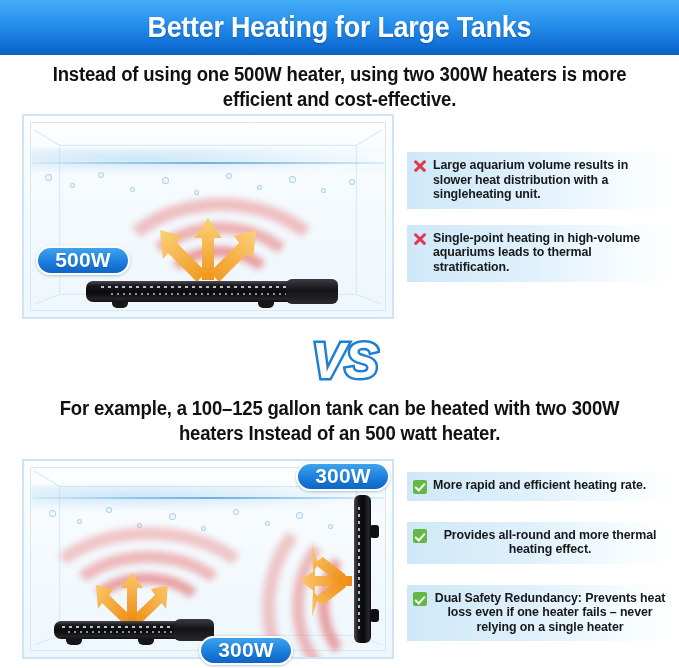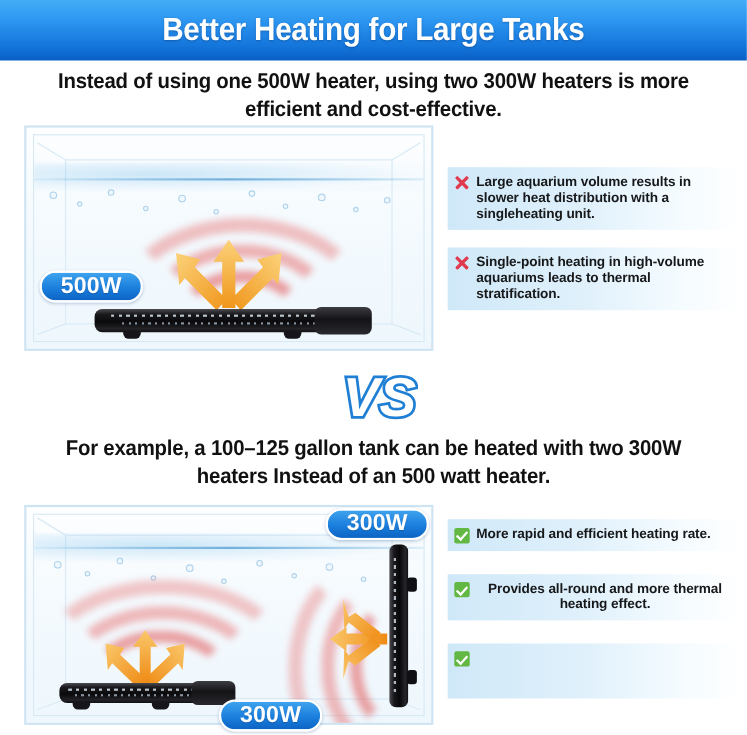--- a/index.html
+++ b/index.html
@@ -464,14 +464,15 @@
   <div class="bullet-row" style="min-height:22px;">
     <span class="icon-check"></span>
     <span class="bullet-text">More rapid and efficient heating rate.</span>
   </div>
   <div class="bullet-row" style="min-height:36px; margin-top:21px;">
     <span class="icon-check"></span>
     <span class="bullet-text">Provides all-round and more thermal heating effect.</span>
   </div>
   <div class="bullet-row" style="min-height:50px; margin-top:21px;">
     <span class="icon-check"></span>
+    <span class="bullet-text">Dual Safety Redundancy: Prevents heat loss even if  one heater fails – never relying on a single heater</span>
   </div>
 </div>
 
 </body></html>

